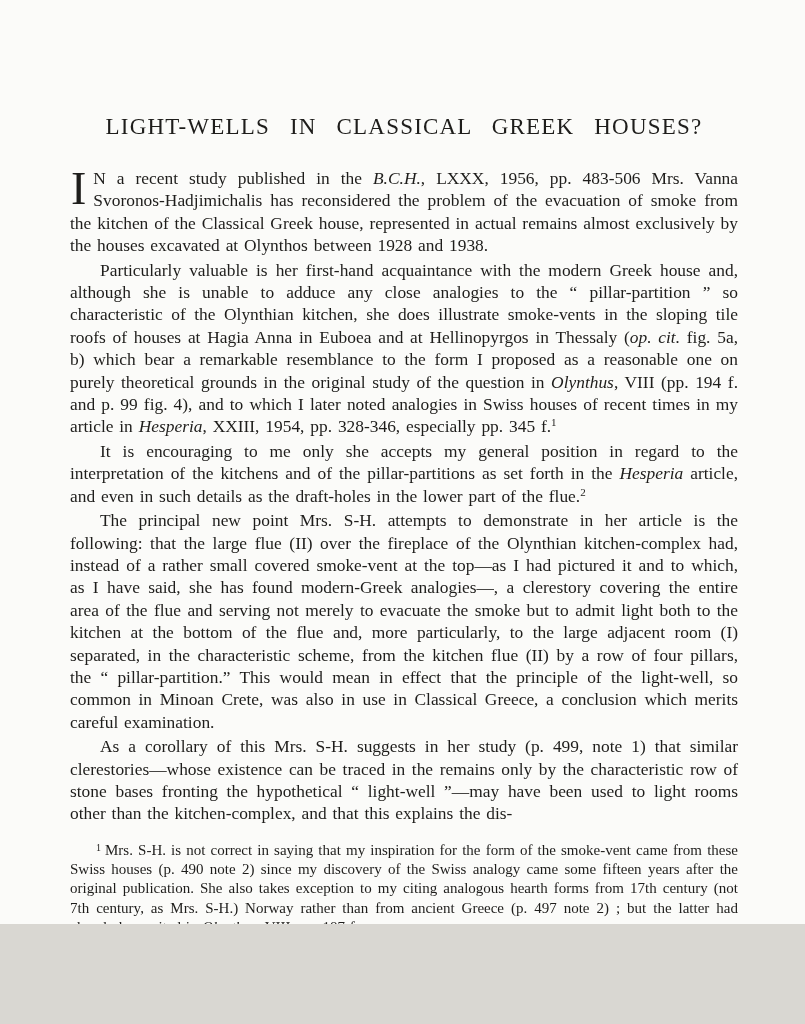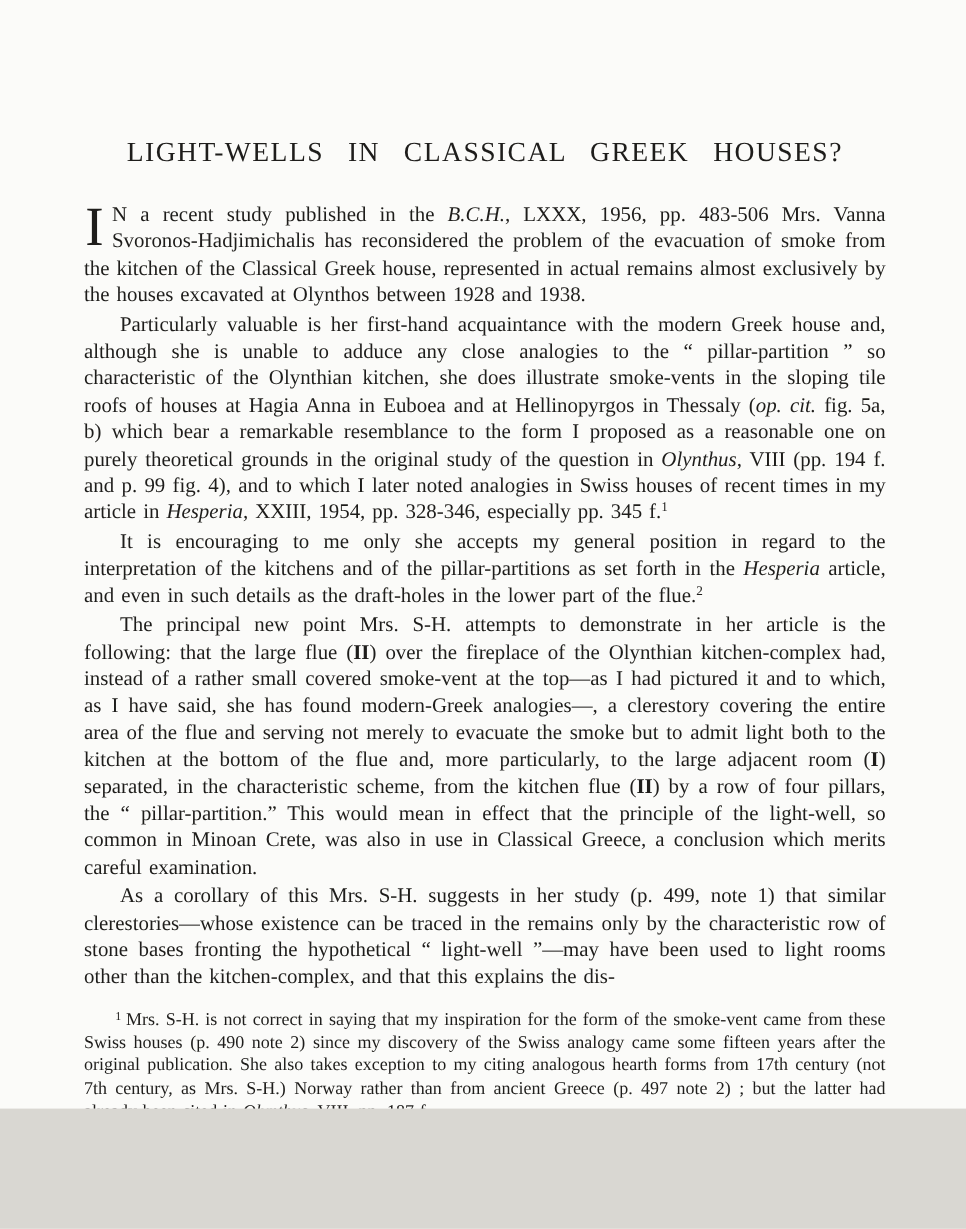--- a/index.html
+++ b/index.html
@@ -33,21 +33,21 @@
     word-spacing: 1.5px;
   }
   .para.first { text-indent: 0; }
   .dropcap {
     float: left;
     font-size: 46px;
     line-height: 37px;
     padding: 3px 7px 0 1px;
   }
   .it { font-style: italic; }
-  .b  { font-weight: bold; margin-top: 12px; }
+  .b  { font-weight: normal; margin-top: 12px; }
   sup.noteref {
     font-size: 11px;
     line-height: 0;
     position: relative;
     top: -6px;
     vertical-align: baseline;
   }
   .footnotes { margin-top: 16px; }
   .fn {
     font-size: 15px;

